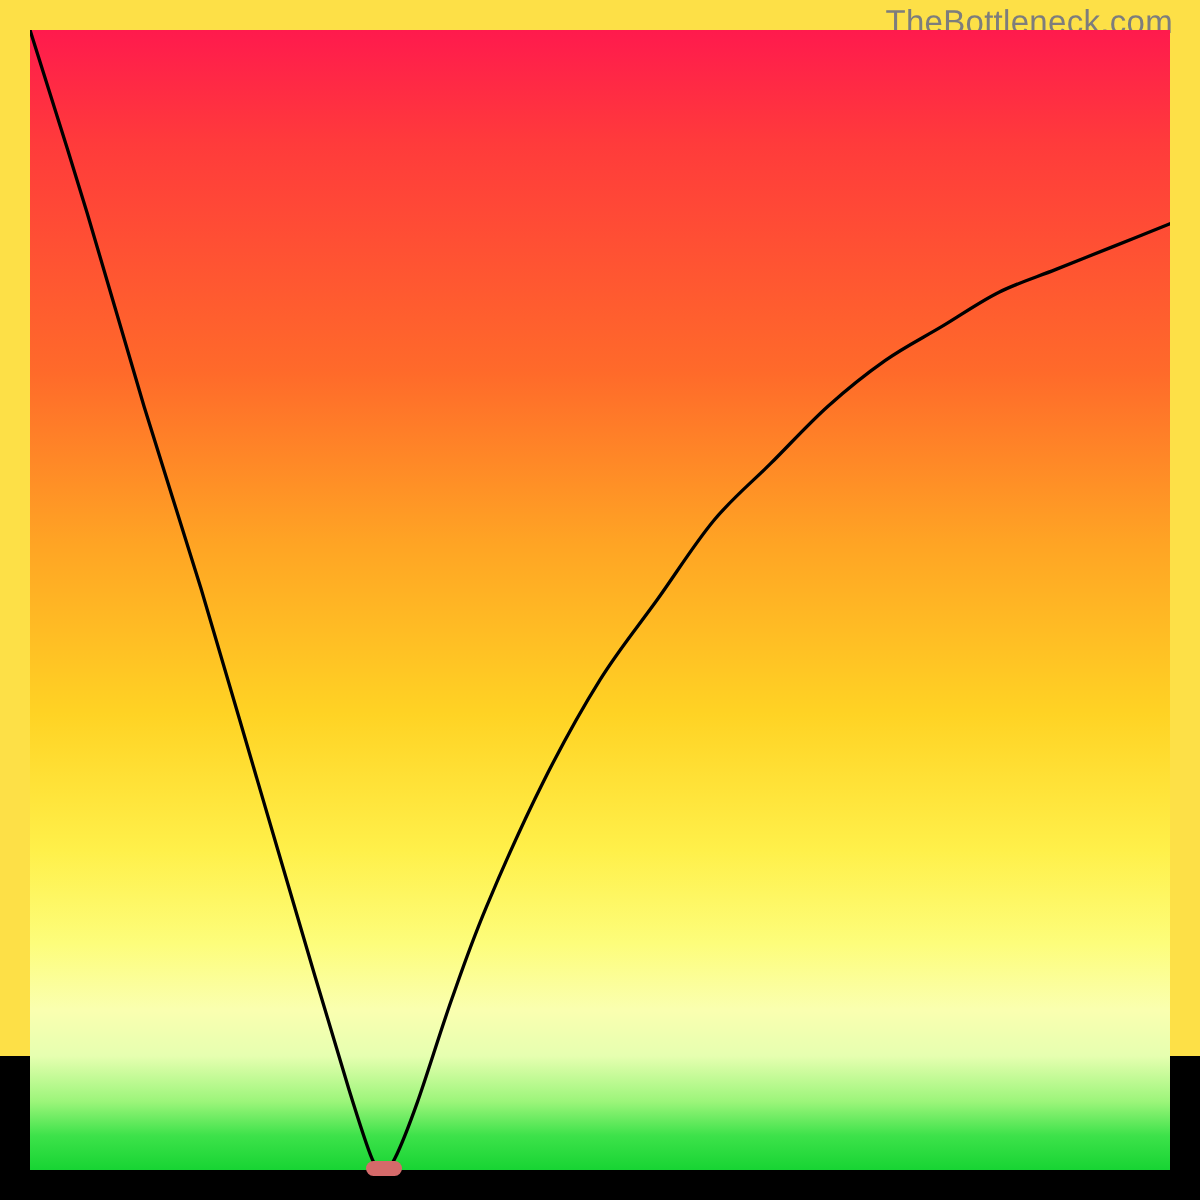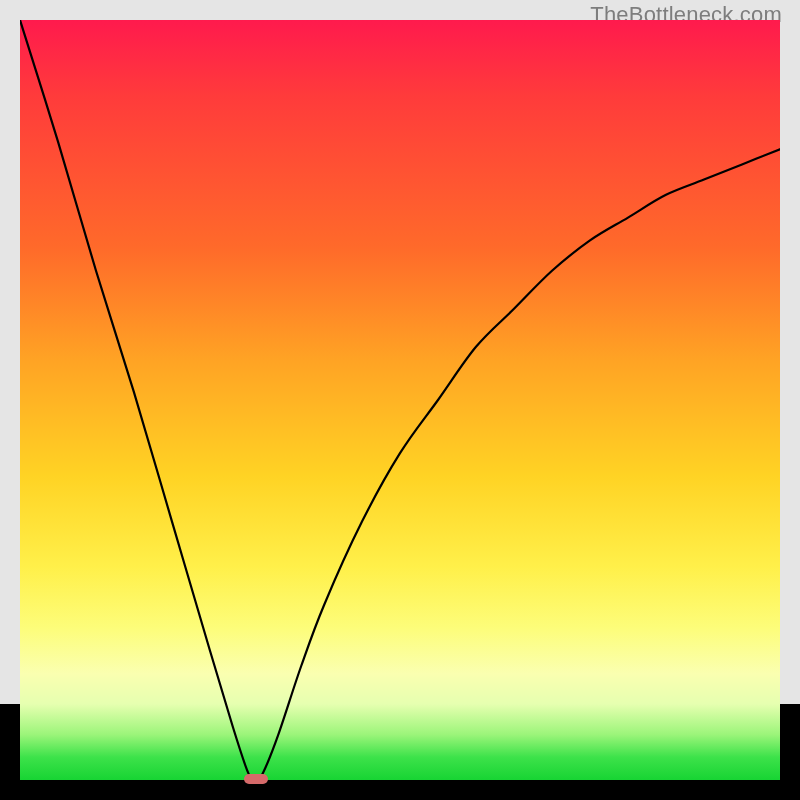--- a/index.html
+++ b/index.html
@@ -8,21 +8,21 @@
     width: 800px;
     height: 800px;
     overflow: hidden;
     background: #000;
     font-family: Arial, Helvetica, sans-serif;
   }
   .chart-wrap {
     position: relative;
     width: 800px;
     height: 704px;
-    background: #e5e5e5;
+    background: #fde047;
   }
   .plot-area {
     position: absolute;
     left: 20px;
     top: 20px;
     width: 760px;
     height: 760px;
     
     background: linear-gradient(
       to bottom,

